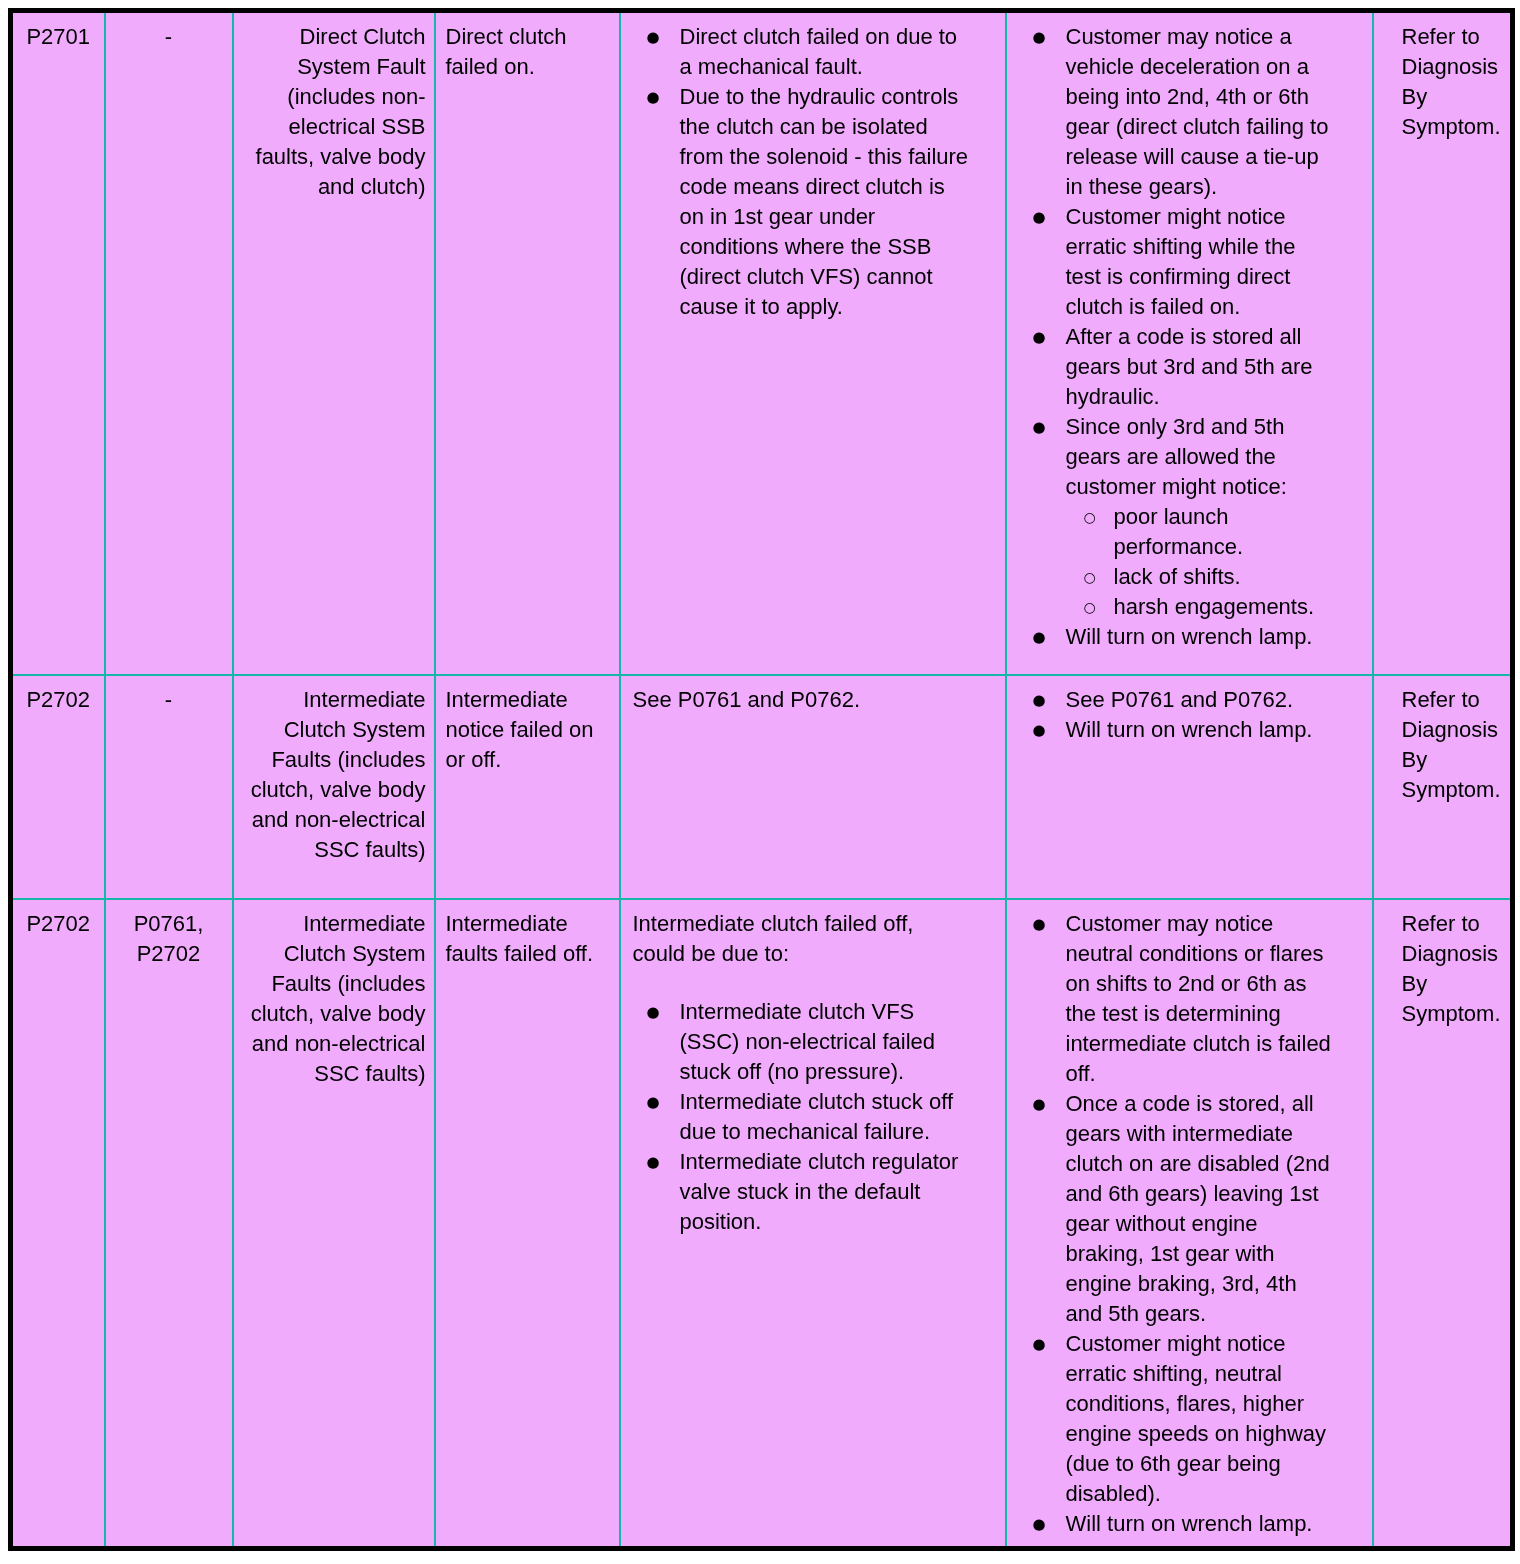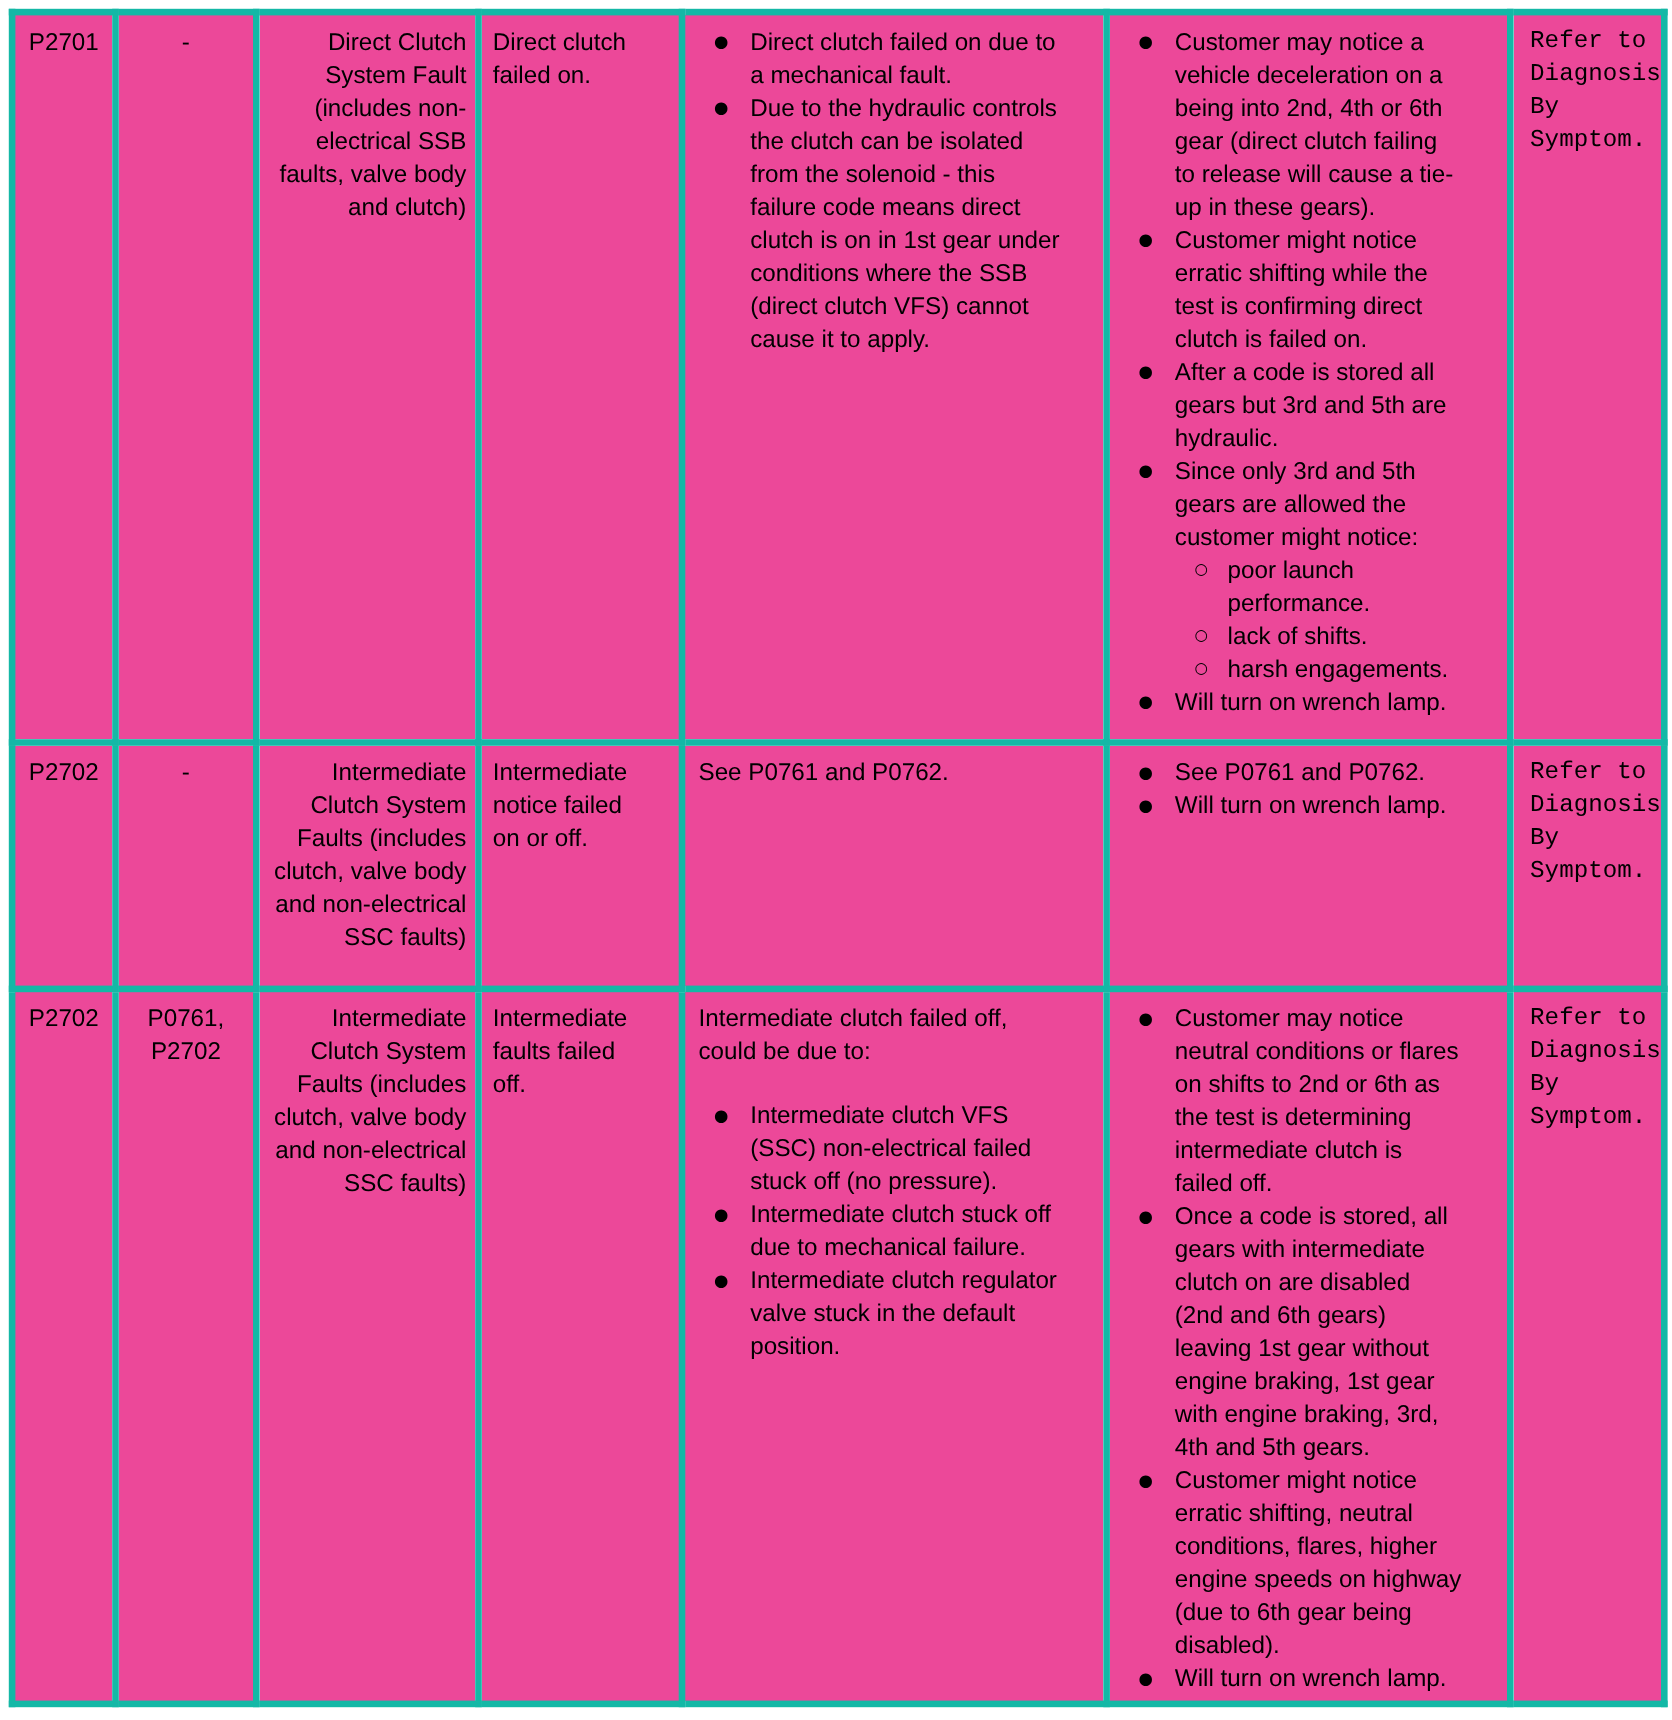--- a/index.html
+++ b/index.html
@@ -7,34 +7,34 @@
     width:1520px;height:1564px;overflow:hidden;
     font-family:"Liberation Sans","DejaVu Sans",sans-serif;
     font-size:22px;line-height:30px;color:#000;
     -webkit-font-smoothing:antialiased;
   }
   table.dtc{
     border-collapse:collapse;table-layout:fixed;
     margin:8px 0 0 8px;width:1502px;
     border:5px solid #000;
   }
-  td{border:6px solid #14b8a6;vertical-align:top;padding:0;overflow:hidden;background:#ec4899;}
+  td{border:2px solid #14b8a6;vertical-align:top;padding:0;overflow:hidden;background:#f0abfc;}
   tr.r1{height:664px;}
   tr.r2{height:224px;}
   tr.r3{height:650px;}
   col.w1{width:94px;}  col.w2{width:128px;} col.w3{width:202px;}
   col.w4{width:185px;} col.w5{width:386px;} col.w6{width:367px;}
   col.w7{width:140px;}
 
   .c-code,.c-rel{text-align:center;padding-top:9px;}
   .c-desc{text-align:right;padding:9px 8px 0 8px;}
   .c-fm{padding:9px 24px 0 10px;}
   .c-det{padding:9px 35px 0 12px;}
   .c-sym{padding:9px 40px 0 12px;}
-  .c-act{padding:9px 6px 0 15px;font-family:Liberation Mono, monospace;}
+  .c-act{padding:9px 6px 0 28px;}
 
   
   .bi{display:flex;align-items:flex-start;padding-left:14px;}
   .bi .bm{
     flex:0 0 33px;
     font-family:"DejaVu Sans",sans-serif;
     font-size:15px;line-height:30px;
   }
   .bi .bt{flex:1 1 auto;min-width:0;}
   

